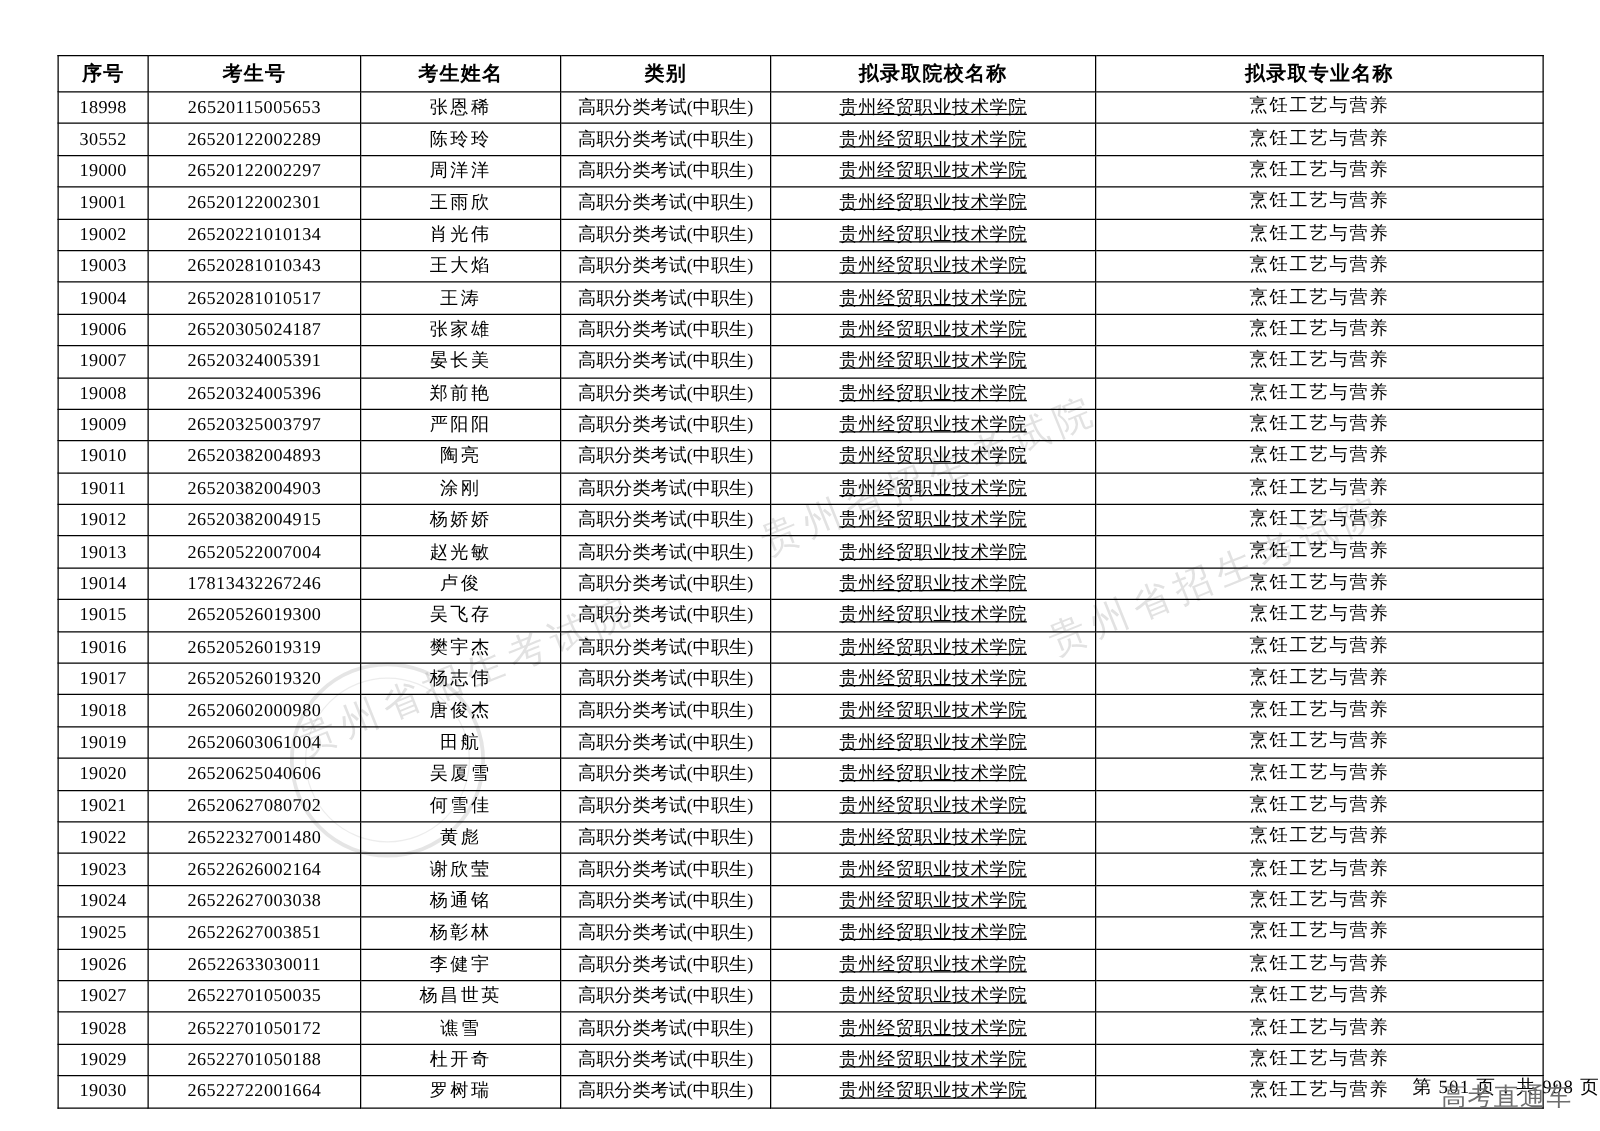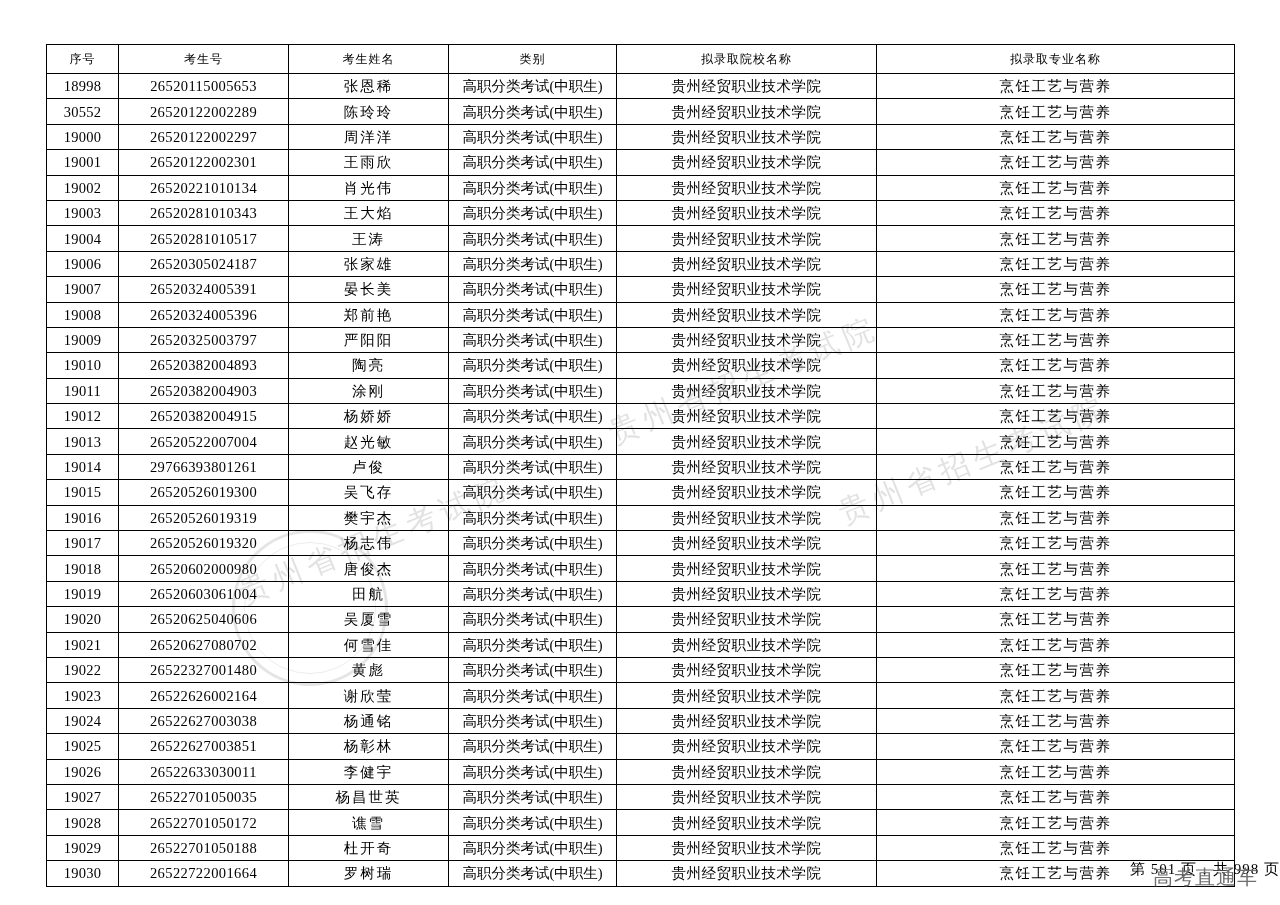--- a/index.html
+++ b/index.html
@@ -37,44 +37,44 @@
     border: 1px solid #000000;
     text-align: center;
     vertical-align: middle;
     white-space: nowrap;
     overflow: hidden;
     background: transparent;
   }
 
   table.admit-table th {
     height: 26px;
-    font-size: 12px;
-    font-weight: normal;
+    font-size: 16px;
+    font-weight: bold;
     letter-spacing: 1px;
   }
 
   table.admit-table td {
     height: 22.4px;
     font-size: 14.5px;
     line-height: 22px;
   }
 
   col.c-index  { width: 72px; }
   col.c-exam   { width: 170px; }
   col.c-name   { width: 160px; }
   col.c-type   { width: 168px; }
   col.c-school { width: 260px; }
   col.c-major  { width: 358px; }
 
   td.index-cell { font-size: 15px; letter-spacing: 0.3px; }
   td.exam-cell  { font-size: 15px; letter-spacing: 0.4px; }
   td.name-cell  { font-size: 15.5px; letter-spacing: 2px; }
   td.type-cell  { font-size: 14px; letter-spacing: 0px; }
-  td.school-cell{ font-size: 15px; letter-spacing: 0.5px; }
-  td.major-cell { font-size: 15.5px; letter-spacing: 1.5px; }
+  td.school-cell{ font-size: 15px; letter-spacing: 0.5px; text-decoration: underline; }
+  td.major-cell { font-size: 15.5px; letter-spacing: 1.5px; font-family: Liberation Mono, monospace; }
 
   .footer {
     position: absolute;
     left: 0;
     right: 0;
     bottom: 26px;
     text-align: right;
     font-size: 15px;
     letter-spacing: 1px;
     z-index: 3;
@@ -275,21 +275,21 @@
         <tr>
           <td class="index-cell">19013</td>
           <td class="exam-cell">26520522007004</td>
           <td class="name-cell">赵光敏</td>
           <td class="type-cell">高职分类考试(中职生)</td>
           <td class="school-cell">贵州经贸职业技术学院</td>
           <td class="major-cell">烹饪工艺与营养</td>
         </tr>
         <tr>
           <td class="index-cell">19014</td>
-          <td class="exam-cell">29766393801261</td>
+          <td class="exam-cell">17813432267246</td>
           <td class="name-cell">卢俊</td>
           <td class="type-cell">高职分类考试(中职生)</td>
           <td class="school-cell">贵州经贸职业技术学院</td>
           <td class="major-cell">烹饪工艺与营养</td>
         </tr>
         <tr>
           <td class="index-cell">19015</td>
           <td class="exam-cell">26520526019300</td>
           <td class="name-cell">吴飞存</td>
           <td class="type-cell">高职分类考试(中职生)</td>

